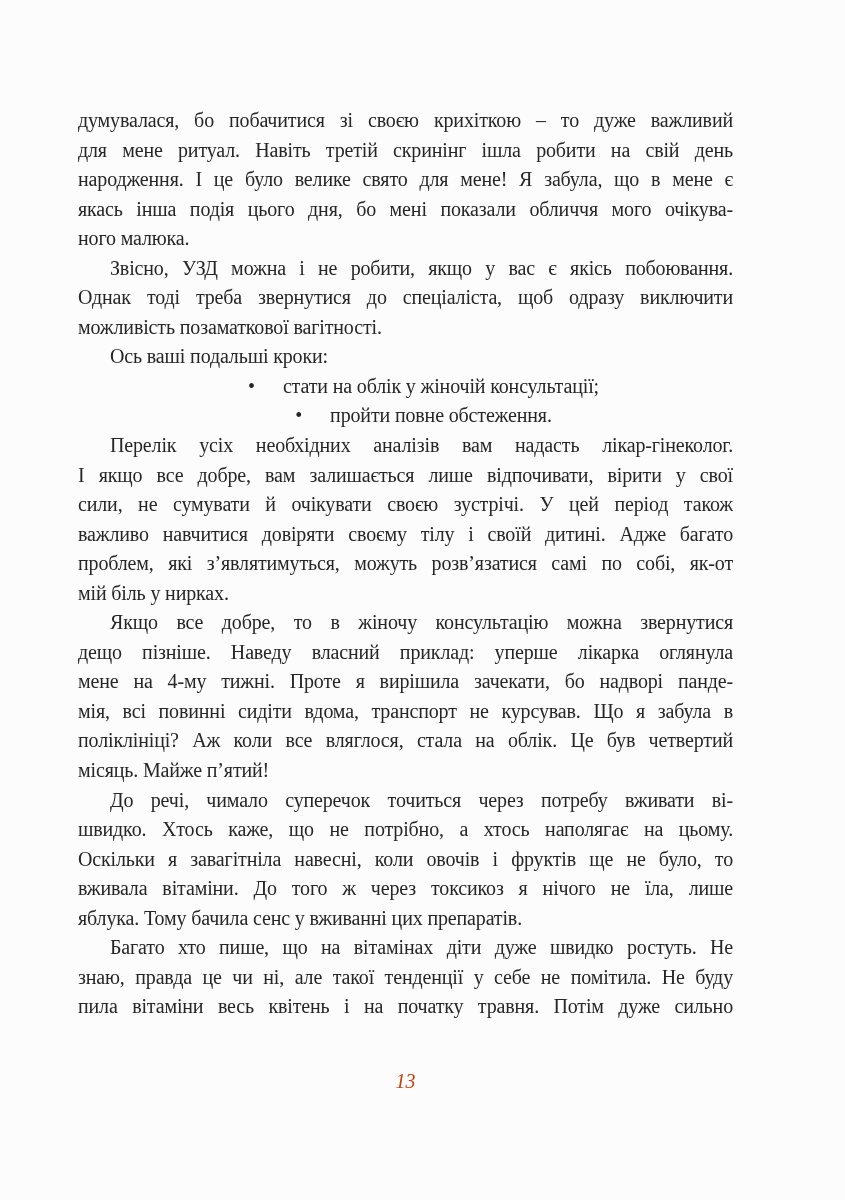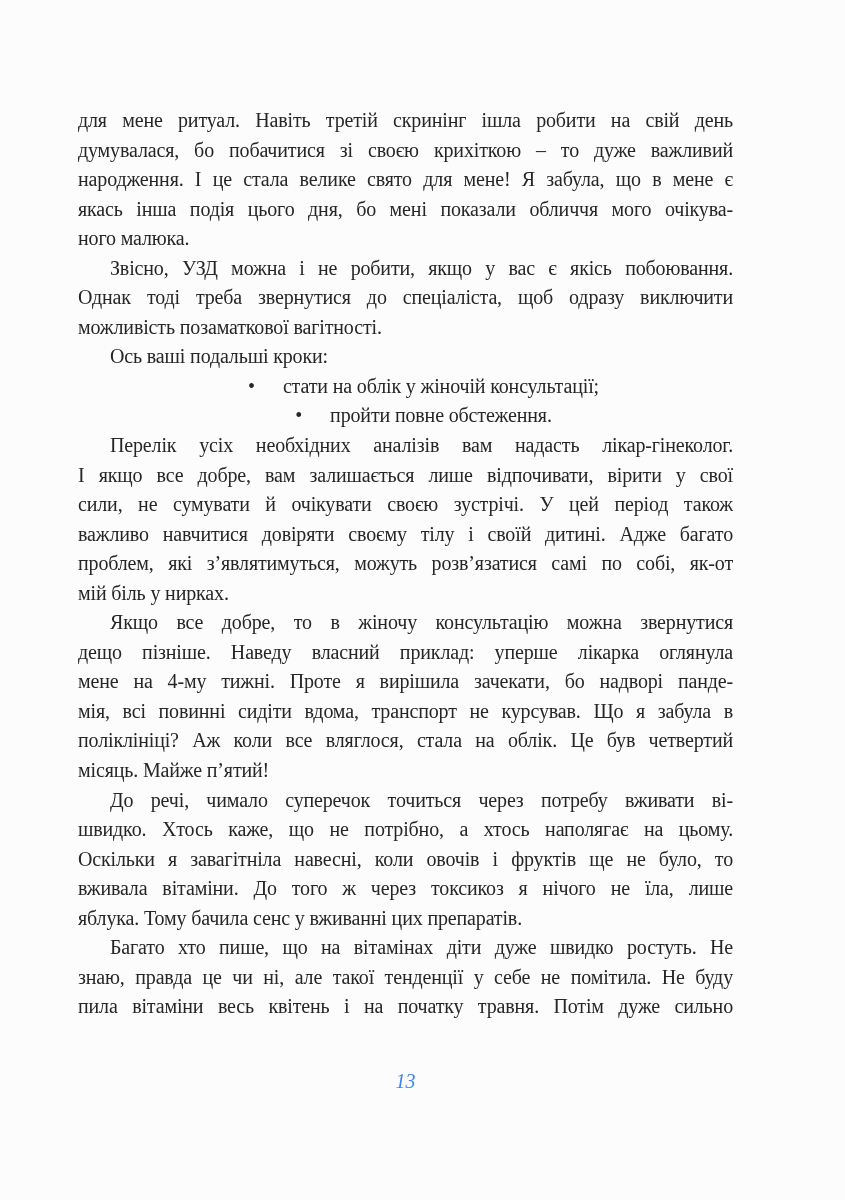--- a/index.html
+++ b/index.html
@@ -62,32 +62,32 @@
     margin-left: 28px;
   }
   .folio {
     position: absolute;
     left: 78px;
     top: 1070px;
     width: 655px;
     text-align: center;
     font-size: 20px;
     font-style: italic;
-    color: #3b82f6;
+    color: #c2410c;
   }
 </style>
 </head>
 <body>
 
 <div class="page">
   <main class="text-block" id="body-container">
       <div class="para">
+        <div class="line"><span class="rg">думувалася, бо побачитися зі своєю крихіткою – то дуже важливий</span></div>
         <div class="line"><span class="rg">для мене ритуал. Навіть третій скринінг ішла робити на свій день</span></div>
-        <div class="line"><span class="rg">думувалася, бо побачитися зі своєю крихіткою – то дуже важливий</span></div>
-        <div class="line"><span class="rg">народження. І це стала велике свято для мене! Я забула, що в мене є</span></div>
+        <div class="line"><span class="rg">народження. І це було велике свято для мене! Я забула, що в мене є</span></div>
         <div class="line"><span class="rg">якась інша подія цього дня, бо мені показали обличчя мого очікува-</span></div>
         <div class="line last"><span class="rg">ного малюка.</span></div>
       </div>
       <div class="para">
         <div class="line indent"><span class="rg">Звісно, УЗД можна і не робити, якщо у вас є якісь побоювання.</span></div>
         <div class="line"><span class="rg">Однак тоді треба звернутися до спеціаліста, </span><span class="it">щоб одразу виключити</span></div>
         <div class="line last"><span class="it">можливість позаматкової вагітності.</span></div>
       </div>
       <div class="para">
         <div class="line last indent"><span class="rg">Ось ваші подальші кроки:</span></div>

